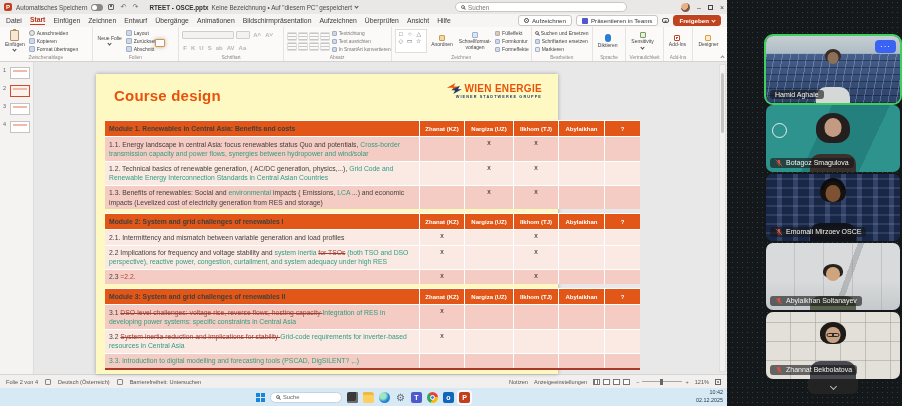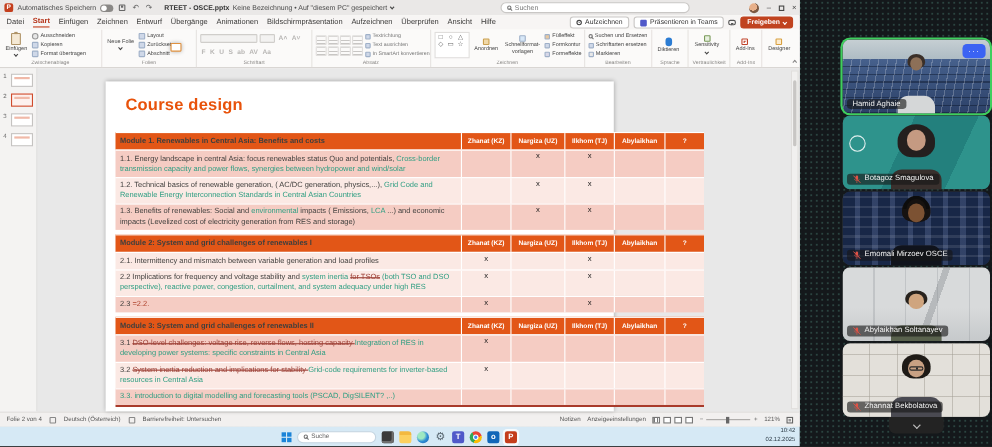--- a/index.html
+++ b/index.html
@@ -79,21 +79,21 @@
   .thumb-row{display:flex;gap:3px;align-items:flex-start;margin:0 0 6px 3px;}
   .tnum{font-size:5.5px;color:#666;width:4px;}
   .tbox{width:20px;height:12px;background:#fff;border:1px solid #c5c3c1;position:relative;}
   .tbox::after{content:"";position:absolute;left:2px;top:2px;right:2px;height:2px;background:#f0b9a8;}
   .tbox.sel{border:1.5px solid #cf4b2c;background:#fdf1ee;}
   .canvas{flex:1;position:relative;min-width:0;}
   .vscroll{position:absolute;right:1px;top:2px;bottom:2px;width:7px;background:#f1f0ef;border:1px solid #e0dedc;}
   .vscroll::after{content:"";position:absolute;left:1px;right:1px;top:8px;height:60px;background:#c8c6c4;border-radius:2px;}
 
   
-  .slide{position:absolute;left:62px;top:12px;width:462px;height:300px;background:#ffffff;box-shadow:0 0 4px rgba(0,0,0,.3);}
+  .slide{position:absolute;left:62px;top:12px;width:462px;height:300px;background:#fef9c3;box-shadow:0 0 4px rgba(0,0,0,.3);}
   .slide-title{position:absolute;left:18px;top:13px;font-size:15px;font-weight:bold;color:#e8520a;letter-spacing:.2px;}
   .logo{position:absolute;right:16px;top:9px;display:flex;flex-direction:column;align-items:flex-end;}
   .logo-row{display:flex;align-items:center;gap:3px;}
   .logo-name{font-size:10px;font-weight:bold;color:#e8520a;letter-spacing:.3px;}
   .logo-sub{font-size:3.8px;letter-spacing:1.1px;color:#1f3a6e;margin-top:1px;font-weight:bold;}
   .tablewrap{position:absolute;left:9px;top:46px;width:535px;border-bottom:2px solid #a93a2a;}
   .module + .module{margin-top:4px;}
   .mrow{display:flex;border-top:1px solid #fff;}
   .mrow>*{border-left:1px solid #fff;}
   .mrow>*:first-child{border-left:none;}
@@ -454,20 +454,30 @@
             <span class="tbox"></span>
           </div>
           <div class="thumb-row">
             <span class="tnum">4</span>
             <span class="tbox"></span>
           </div>
         </div>
       <div class="canvas">
         <div class="slide">
           <div class="slide-title">Course design</div>
+          <div class="logo">
+            <span class="logo-row">
+              <svg width="16" height="11" viewBox="0 0 20 14">
+                  <path fill="#e8520a" d="M1 6 L12 0 L9.5 4.5 L17 4.5 L6.5 10 L9 6 Z"></path>
+                  <path fill="#1f3a6e" d="M7 9 L17.5 3.5 L15 8 L20 8 L9 14 L11.5 9.5 Z"></path>
+                </svg>
+              <span class="logo-name">WIEN ENERGIE</span>
+            </span>
+            <span class="logo-sub">WIENER STADTWERKE GRUPPE</span>
+          </div>
           <div class="tablewrap">
               <div class="module">
                 <div class="mrow mhead">
                   <div class="topic">Module 1. Renewables in Central Asia: Benefits and costs</div>
                   <div class="mcol">Zhanat (KZ)</div>
                   <div class="mcol">Nargiza (UZ)</div>
                   <div class="mcol">Ilkhom (TJ)</div>
                   <div class="mcol">Abylaikhan</div>
                   <div class="mcol">?</div>
                 </div>

